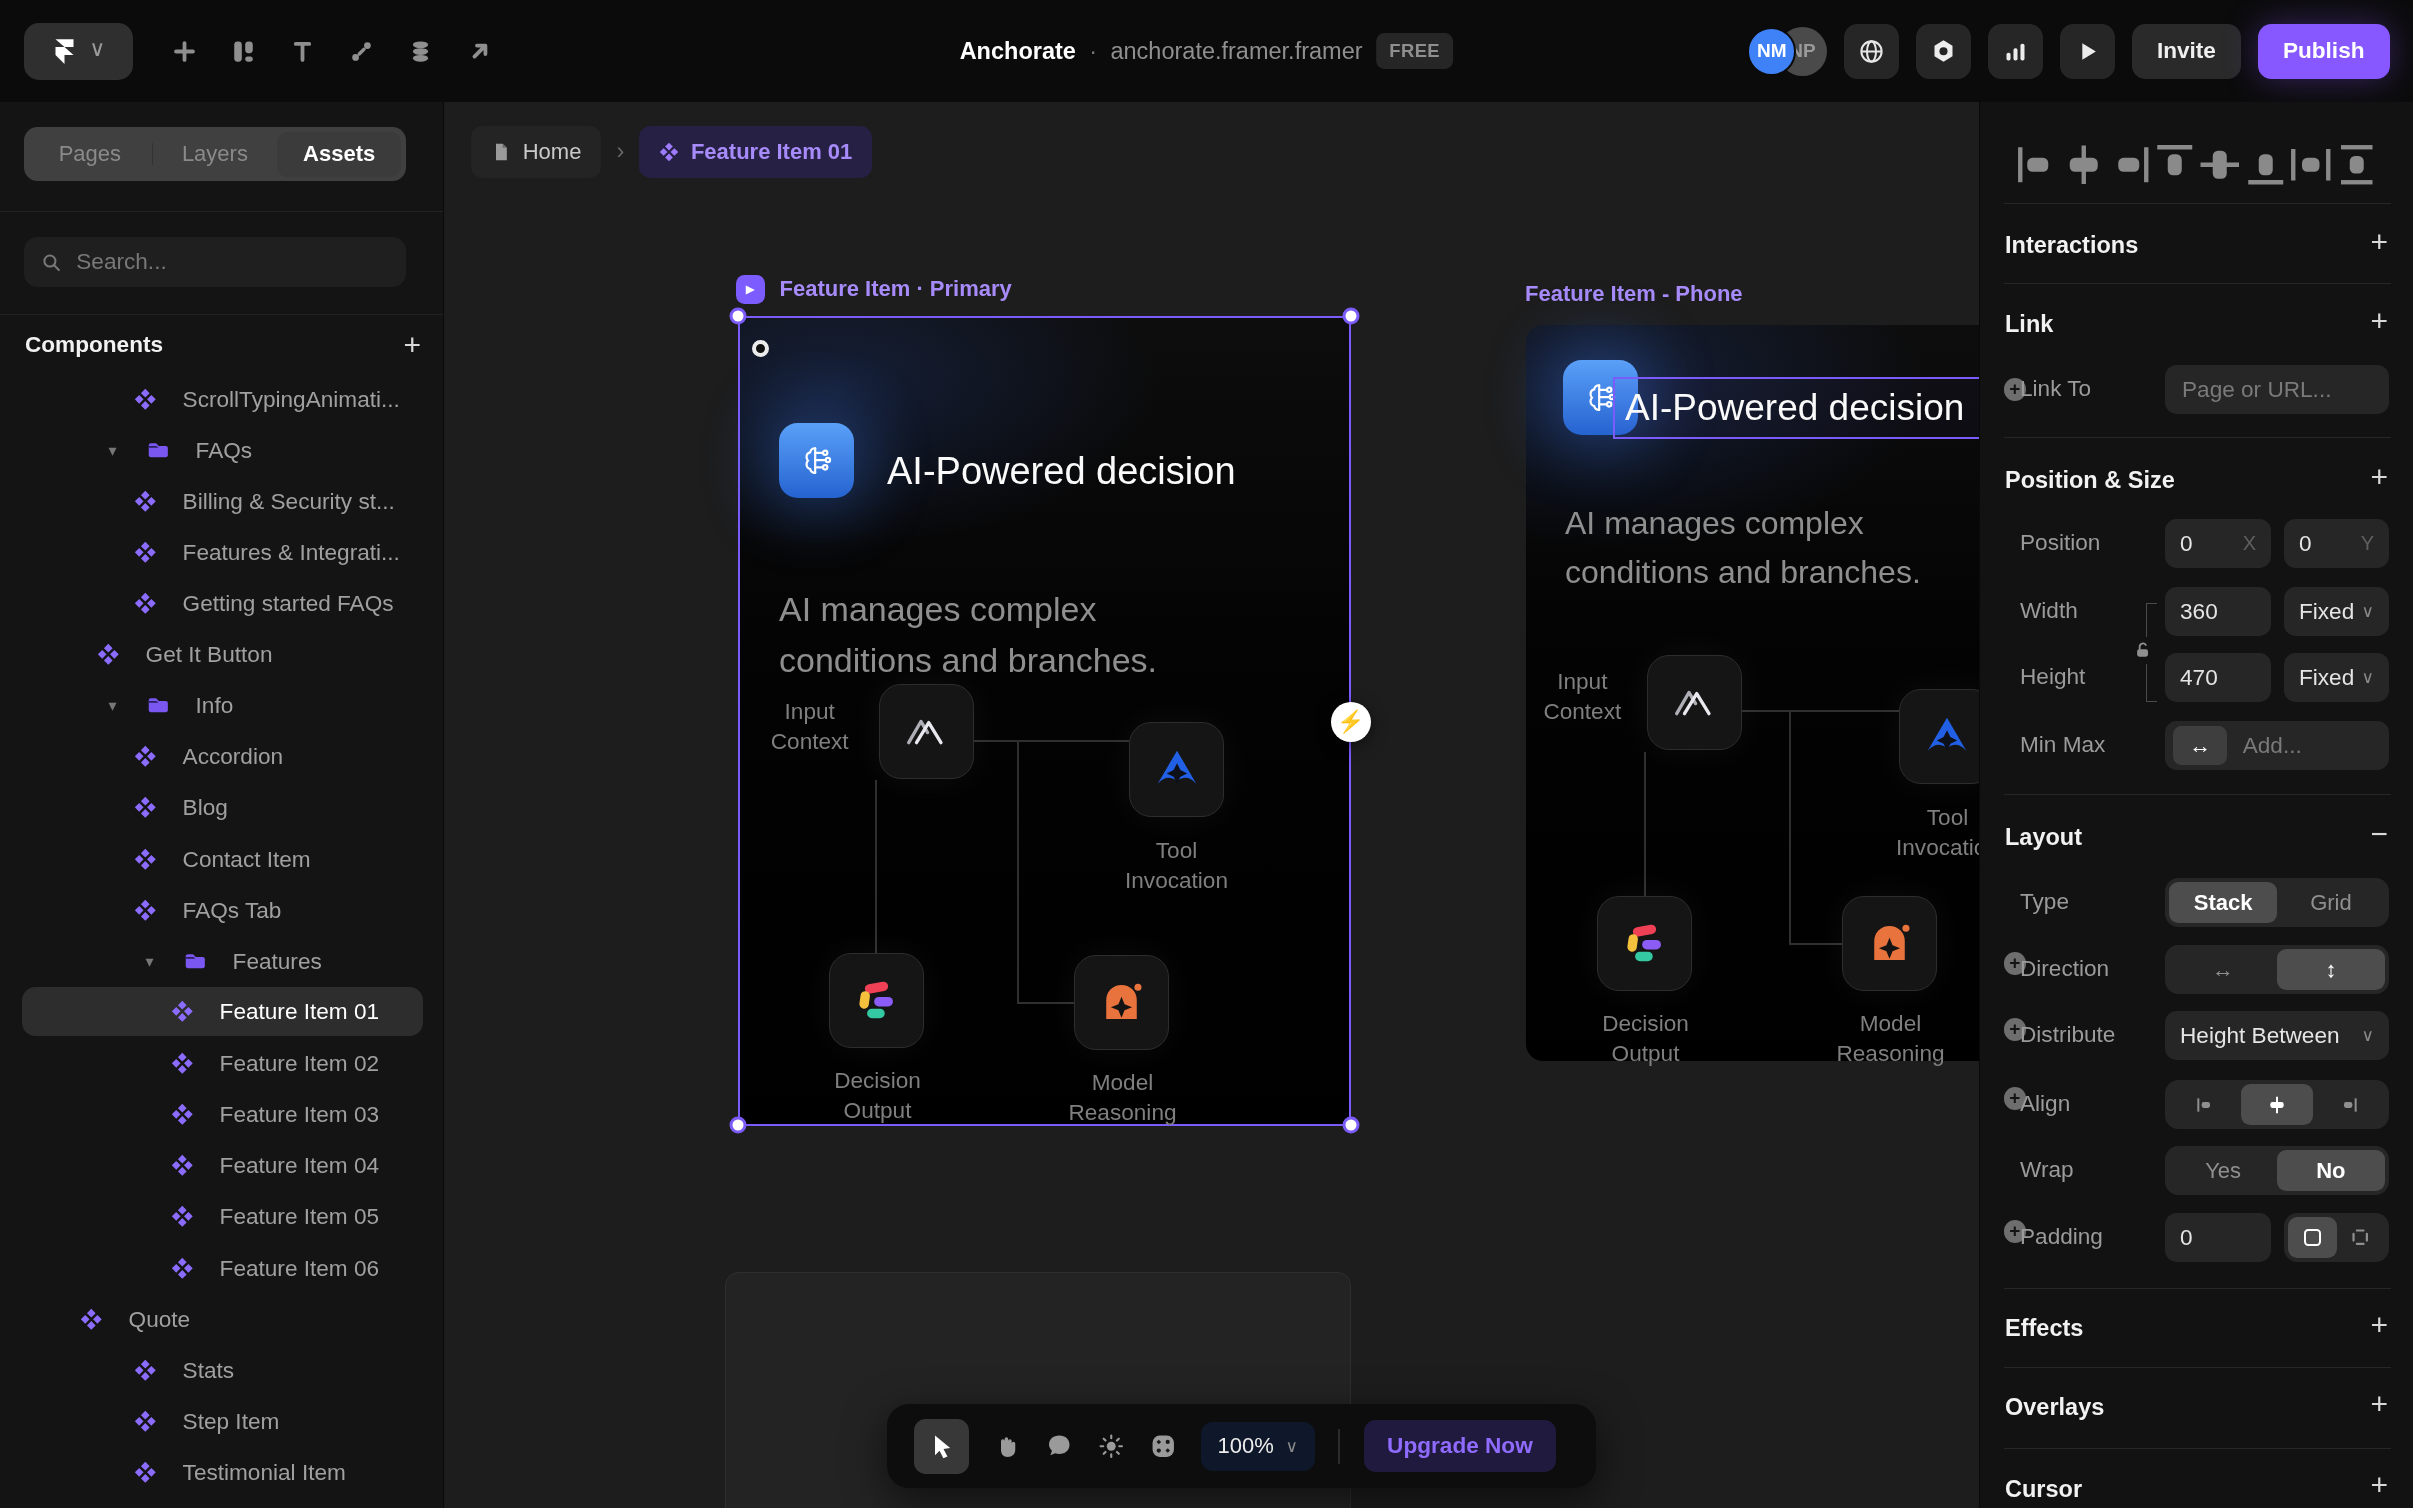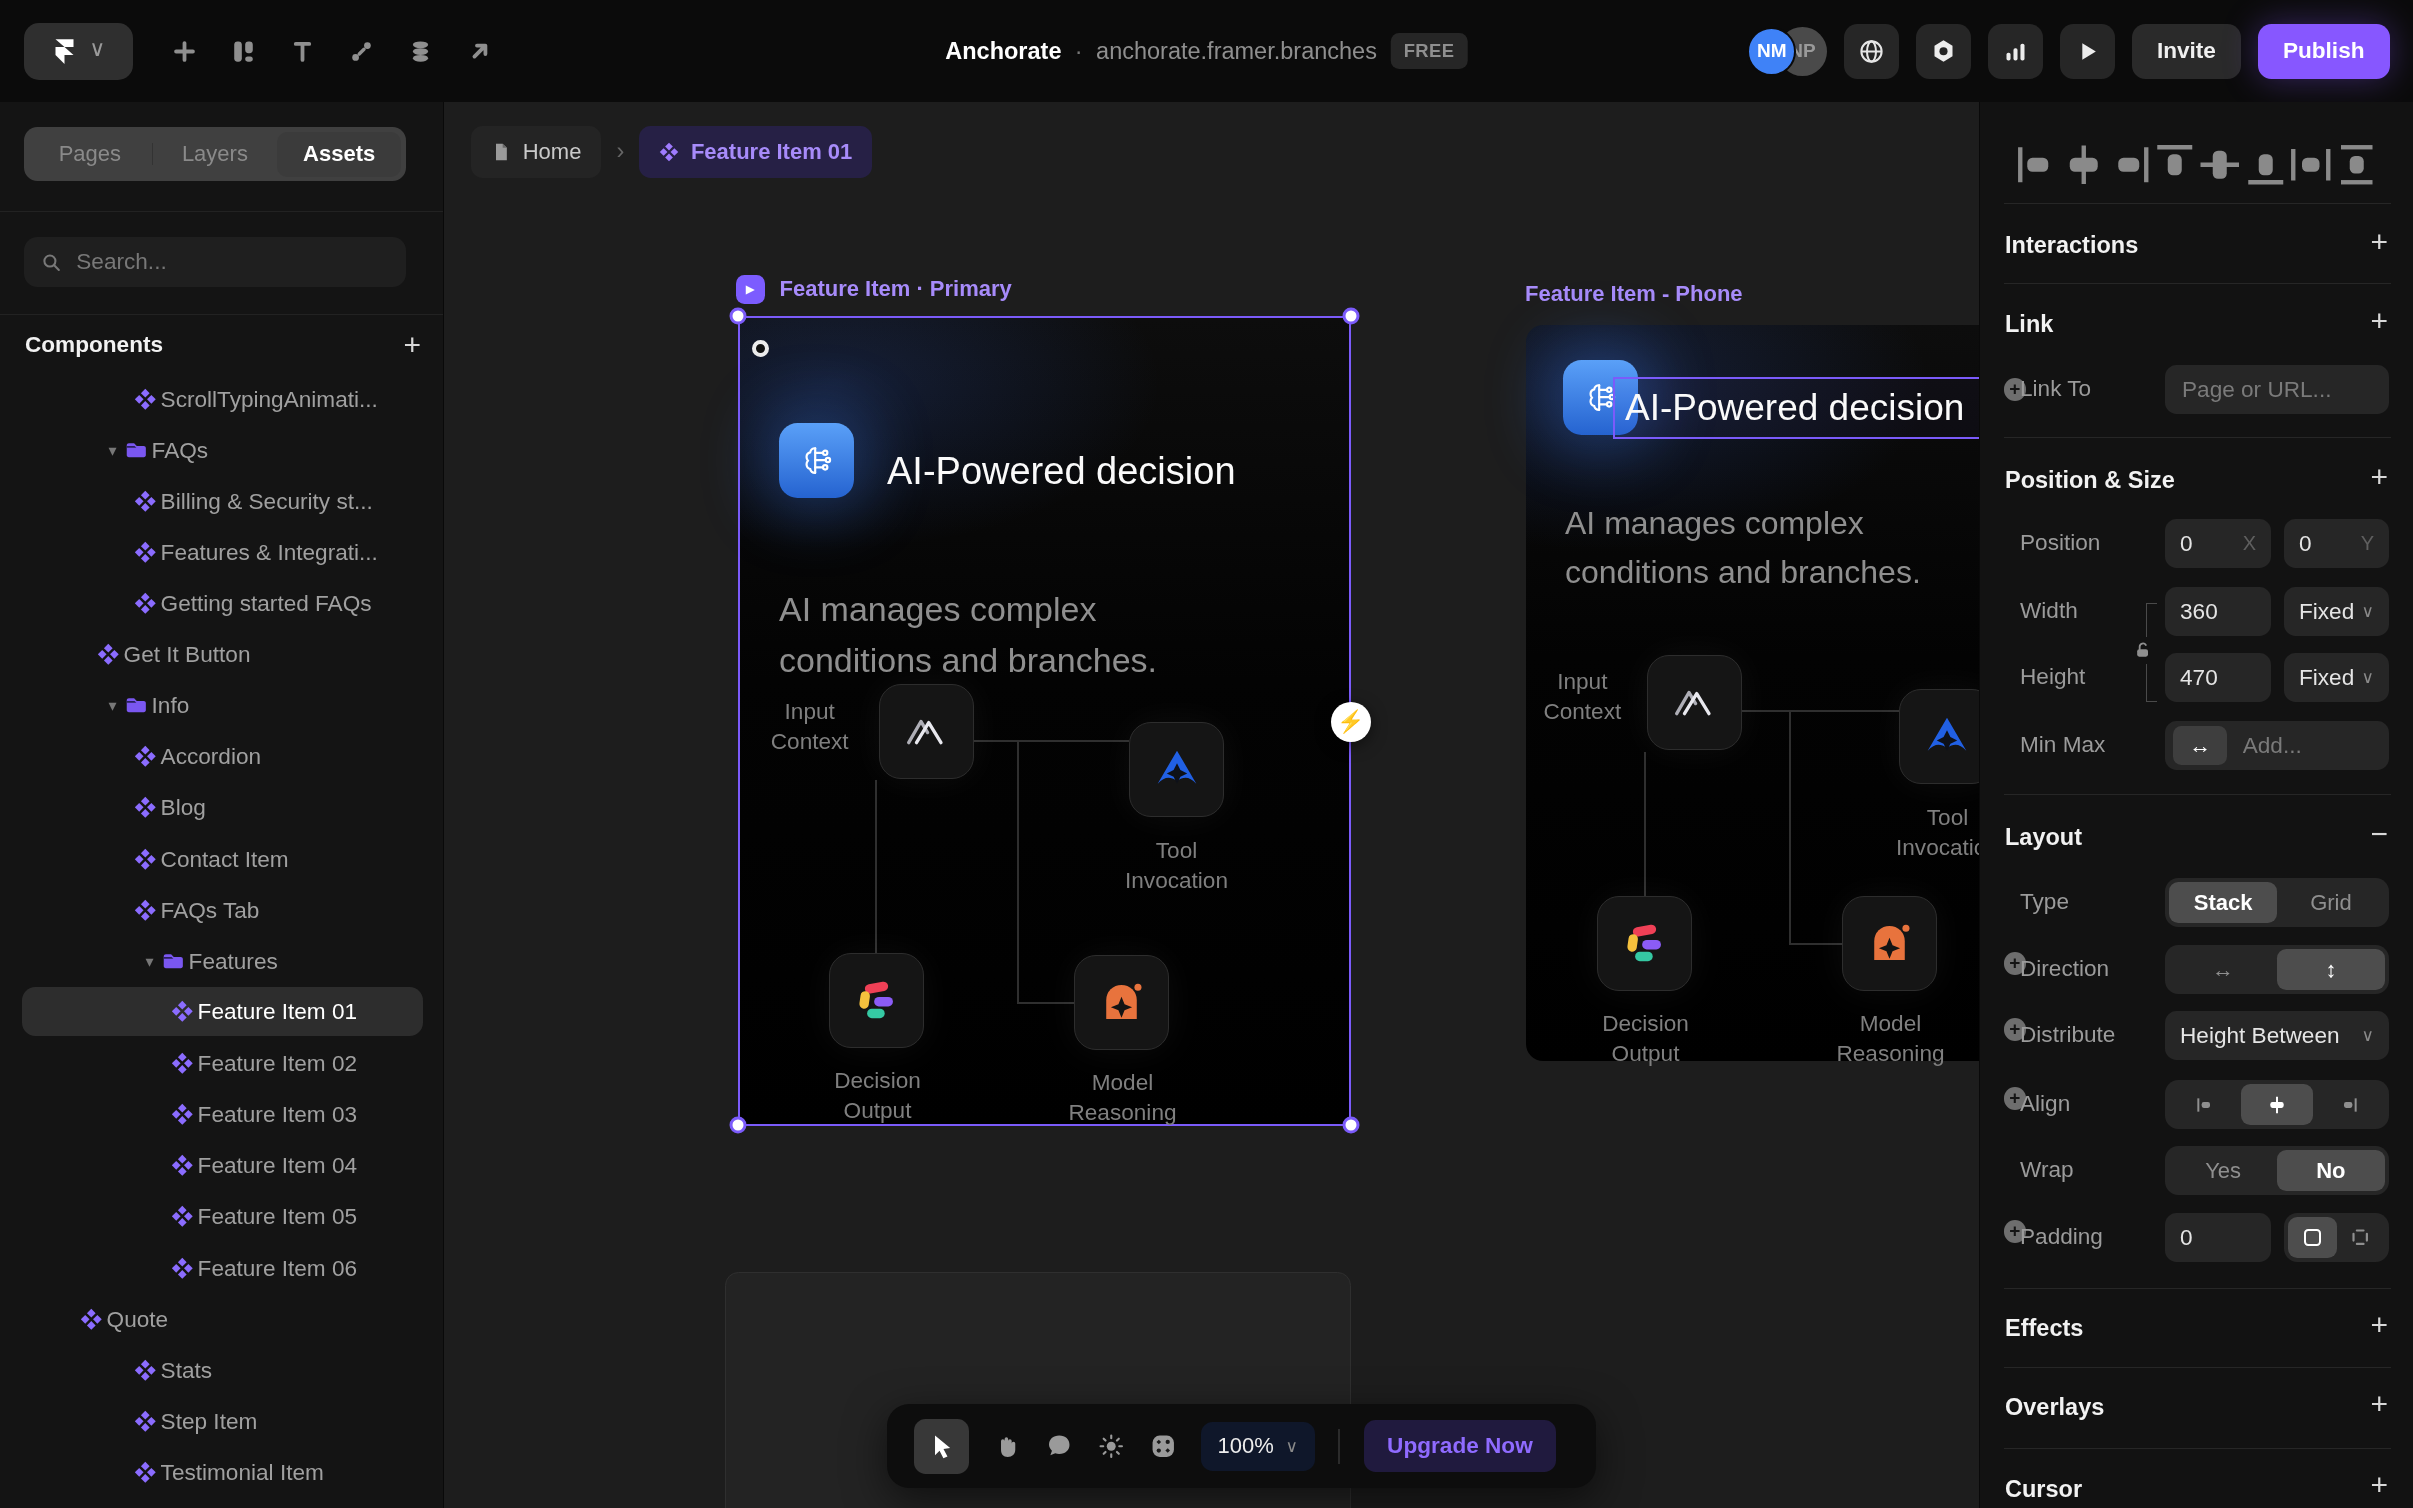--- a/index.html
+++ b/index.html
@@ -31,21 +31,21 @@
   .tab{flex:1;height:45px;display:flex;align-items:center;justify-content:center;font-size:22px;color:#8a8a8a;border-radius:10px}
   .tab.on{background:#3b3b3b;color:#fff;font-weight:700}
   .tab-div{width:0.8px;height:22px;background:#333}
   .sdiv{position:absolute;left:0;width:444px;height:0.8px;background:#222}
   .search{position:absolute;left:23.5px;top:135px;width:382px;height:50px;background:#1f1f1f;border-radius:13.4px;display:flex;align-items:center;gap:13.4px;padding:0 17px}
   .search input{background:transparent;border:none;outline:none;color:#8a8a8a;font-size:22.6px;font-family:inherit;width:100%}
   .search input::placeholder{color:#787878}
   .comp-h{position:absolute;left:25px;top:228px;width:396px;display:flex;align-items:center;justify-content:space-between}
   .comp-title{font-size:22.6px;font-weight:700;color:#f2f2f2}
   .plus-g{font-size:30px;color:#d8d8d8;font-weight:400;line-height:1}
-  .srow{position:absolute;left:0;width:444px;height:51px;display:flex;align-items:center;gap:4px}
+  .srow{position:absolute;left:0;width:444px;height:51px;display:flex;align-items:center;gap:26px}
   .srow .slbl{font-size:22.6px;color:#a0a0a0;white-space:nowrap}
   .srow.sel{left:22px;width:401px;background:#2d2d2d;border-radius:13.4px;height:49px}
   .srow.sel .slbl{color:#fff}
   .chev{font-size:16px;color:#777;width:17px;text-align:center}
 
   
   .canvas{position:absolute;left:444px;top:102px;width:1535px;height:1406px;background:#1d1d1d;overflow:hidden}
   .crumbs{position:absolute;left:27px;top:23.5px;display:flex;align-items:center;gap:15px;height:52px}
   .chip{height:52px;border-radius:11.7px;display:flex;align-items:center;gap:11.7px;padding:0 20px;font-size:22px}
   .chip-home{background:#242424;color:#c9c9c9}
@@ -143,21 +143,21 @@
     <div class="tool-ic">
         <svg width="27" height="27" viewBox="0 0 32 32" stroke="#8f8f8f" stroke-width="4.5" stroke-linecap="round" stroke-linejoin="round" fill="none">
           <path d="M10 22L22 10M13 9h10v10"></path>
         </svg>
       </div>
   </div>
 
   <div class="tb-center">
     <span class="proj-title">Anchorate</span>
     <span class="proj-sep">·</span>
-    <span class="proj-domain">anchorate.framer.branches</span>
+    <span class="proj-domain">anchorate.framer.framer</span>
     <span class="plan-badge">FREE</span>
   </div>
 
   <div class="tb-right">
     <div style="display:flex;align-items:center">
       <div class="av av-nm">NM</div>
       <div class="av av-np">NP</div>
     </div>
     <div class="sqbtn">
         <svg width="27" height="27" viewBox="0 0 24 24" fill="none" stroke="#e6e6e6" stroke-width="1.8">

